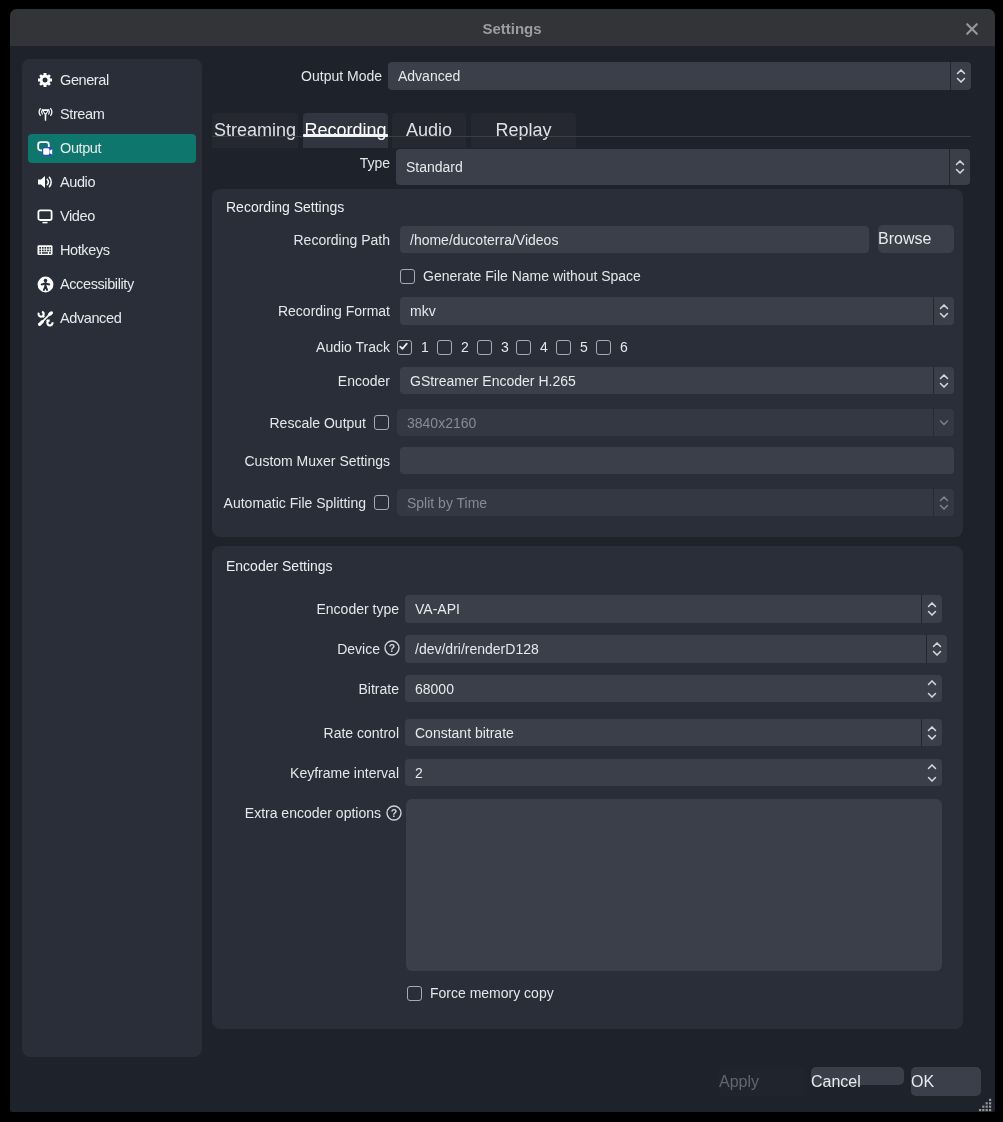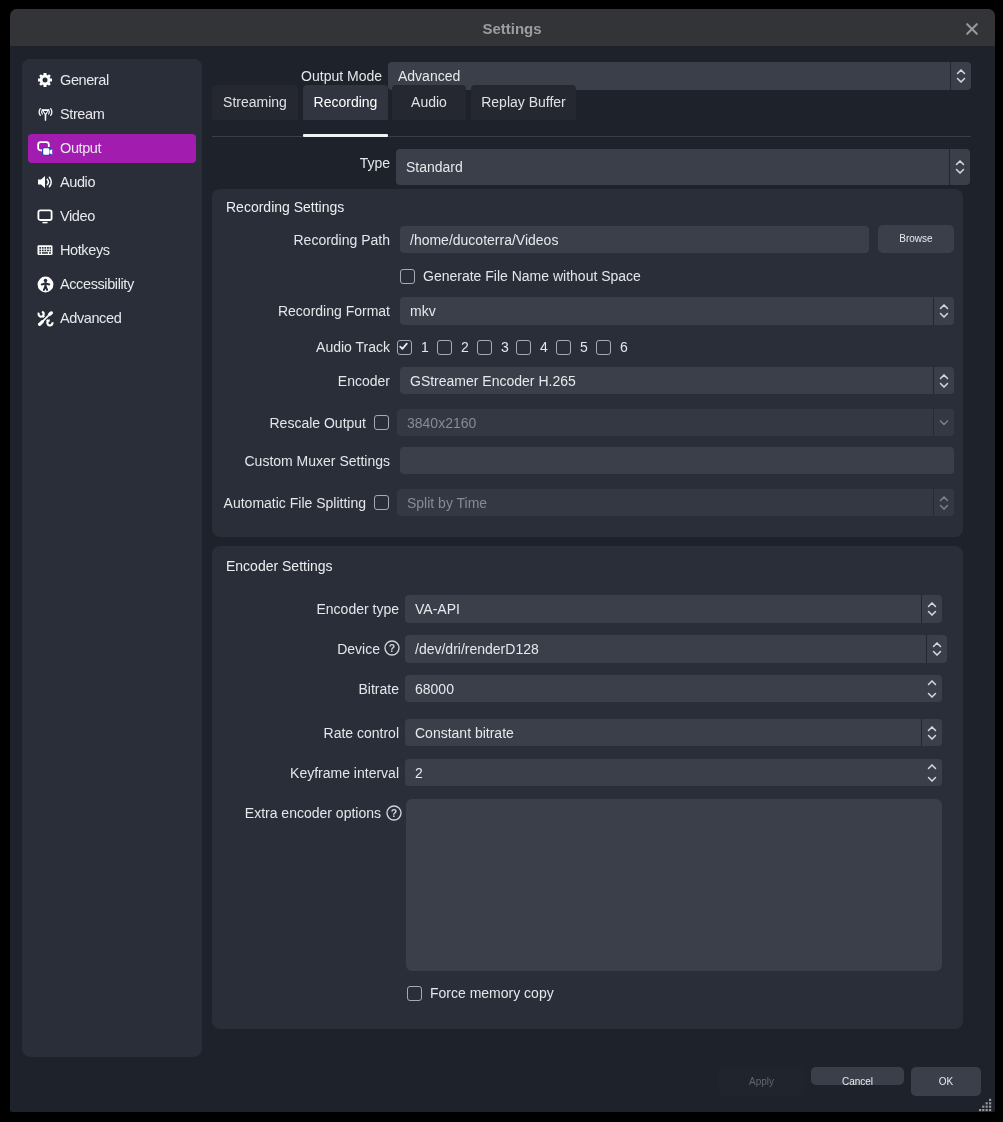--- a/index.html
+++ b/index.html
@@ -6,34 +6,34 @@
 html,body{width:1003px;height:1122px;background:#000;overflow:hidden}
 body{font-family:"Liberation Sans",sans-serif;position:relative;color:#e6e8eb;filter:brightness(1)}
 .abs{position:absolute}
 #win{position:absolute;left:10px;top:9px;width:985px;height:1103px;background:#1e222b;border-radius:7px 7px 2px 2px}
 #titlebar{position:absolute;left:10px;top:9px;width:985px;height:37px;background:#333437;border-radius:7px 7px 0 0}
 #title{position:absolute;left:312px;top:20px;width:400px;text-align:center;font-size:15px;font-weight:bold;color:#9c9da0}
 #sidebar{position:absolute;left:22px;top:59px;width:180px;height:998px;background:#2a2e39;border-radius:8px}
 .sitem{position:absolute;left:28px;width:168px;height:29px;border-radius:4px;font-size:14.5px;letter-spacing:-0.4px;line-height:29px;color:#e7e9ec}
 .sitem svg{position:absolute;left:9px;top:6px}
 .sitem span{position:absolute;left:32px}
-.sel{background:#a21caf}
+.sel{background:#0f766e}
 .lbl{position:absolute;font-size:14px;line-height:14px;color:#e4e6e9;text-align:right;white-space:nowrap}
 .fld{position:absolute;background:#3a3f4a;border-radius:4px;font-size:14px;color:#e6e8eb;white-space:nowrap}
 .fld>span{position:absolute;left:10px;top:50%;transform:translateY(-50%)}
 .dis{background:#333842;color:#868b95}
 .spsec{position:absolute;right:0;top:0;bottom:0;width:21px;border-left:1px solid #23262e}
 .spsec svg{position:absolute;left:50%;top:50%;transform:translate(-50%,-50%)}
 .nosep{border-left:none}
 .cb{position:absolute;width:15px;height:15px;border:1.5px solid #a6abb2;border-radius:3px}
 .cb svg{position:absolute;left:0;top:0}
-.btn{position:absolute;background:#3a3f4a;border-radius:5px;font-size:10px;color:#e8eaed;text-align:center}
+.btn{position:absolute;background:#3a3f4a;border-radius:5px;font-size:16px;color:#e8eaed;text-align:left}
 .panel{position:absolute;left:212px;width:751px;background:#2a2e39;border-radius:8px}
 .ptitle{position:absolute;left:226px;font-size:14px;font-weight:normal;color:#eceef0}
-.tab{position:absolute;top:85px;height:35px;background:#252831;border-radius:4px 4px 0 0;font-size:14px;color:#dee0e4;text-align:center;line-height:34px}
+.tab{position:absolute;top:113px;height:35px;background:#252831;border-radius:4px 4px 0 0;font-size:18px;color:#dee0e4;text-align:center;line-height:34px}
 .qm{position:absolute;width:16px;height:16px}
 </style>
 </head>
 <body>
 <div id="win"></div>
 <div id="titlebar"></div>
 <div id="title">Settings</div>
 <svg class="abs" style="left:965px;top:22px" width="14" height="14" viewBox="0 0 14 14">
     <path d="M2.2 2.2 L11.8 11.8 M11.8 2.2 L2.2 11.8" stroke="#97989b" stroke-width="2.1" stroke-linecap="round"></path>
   </svg>

